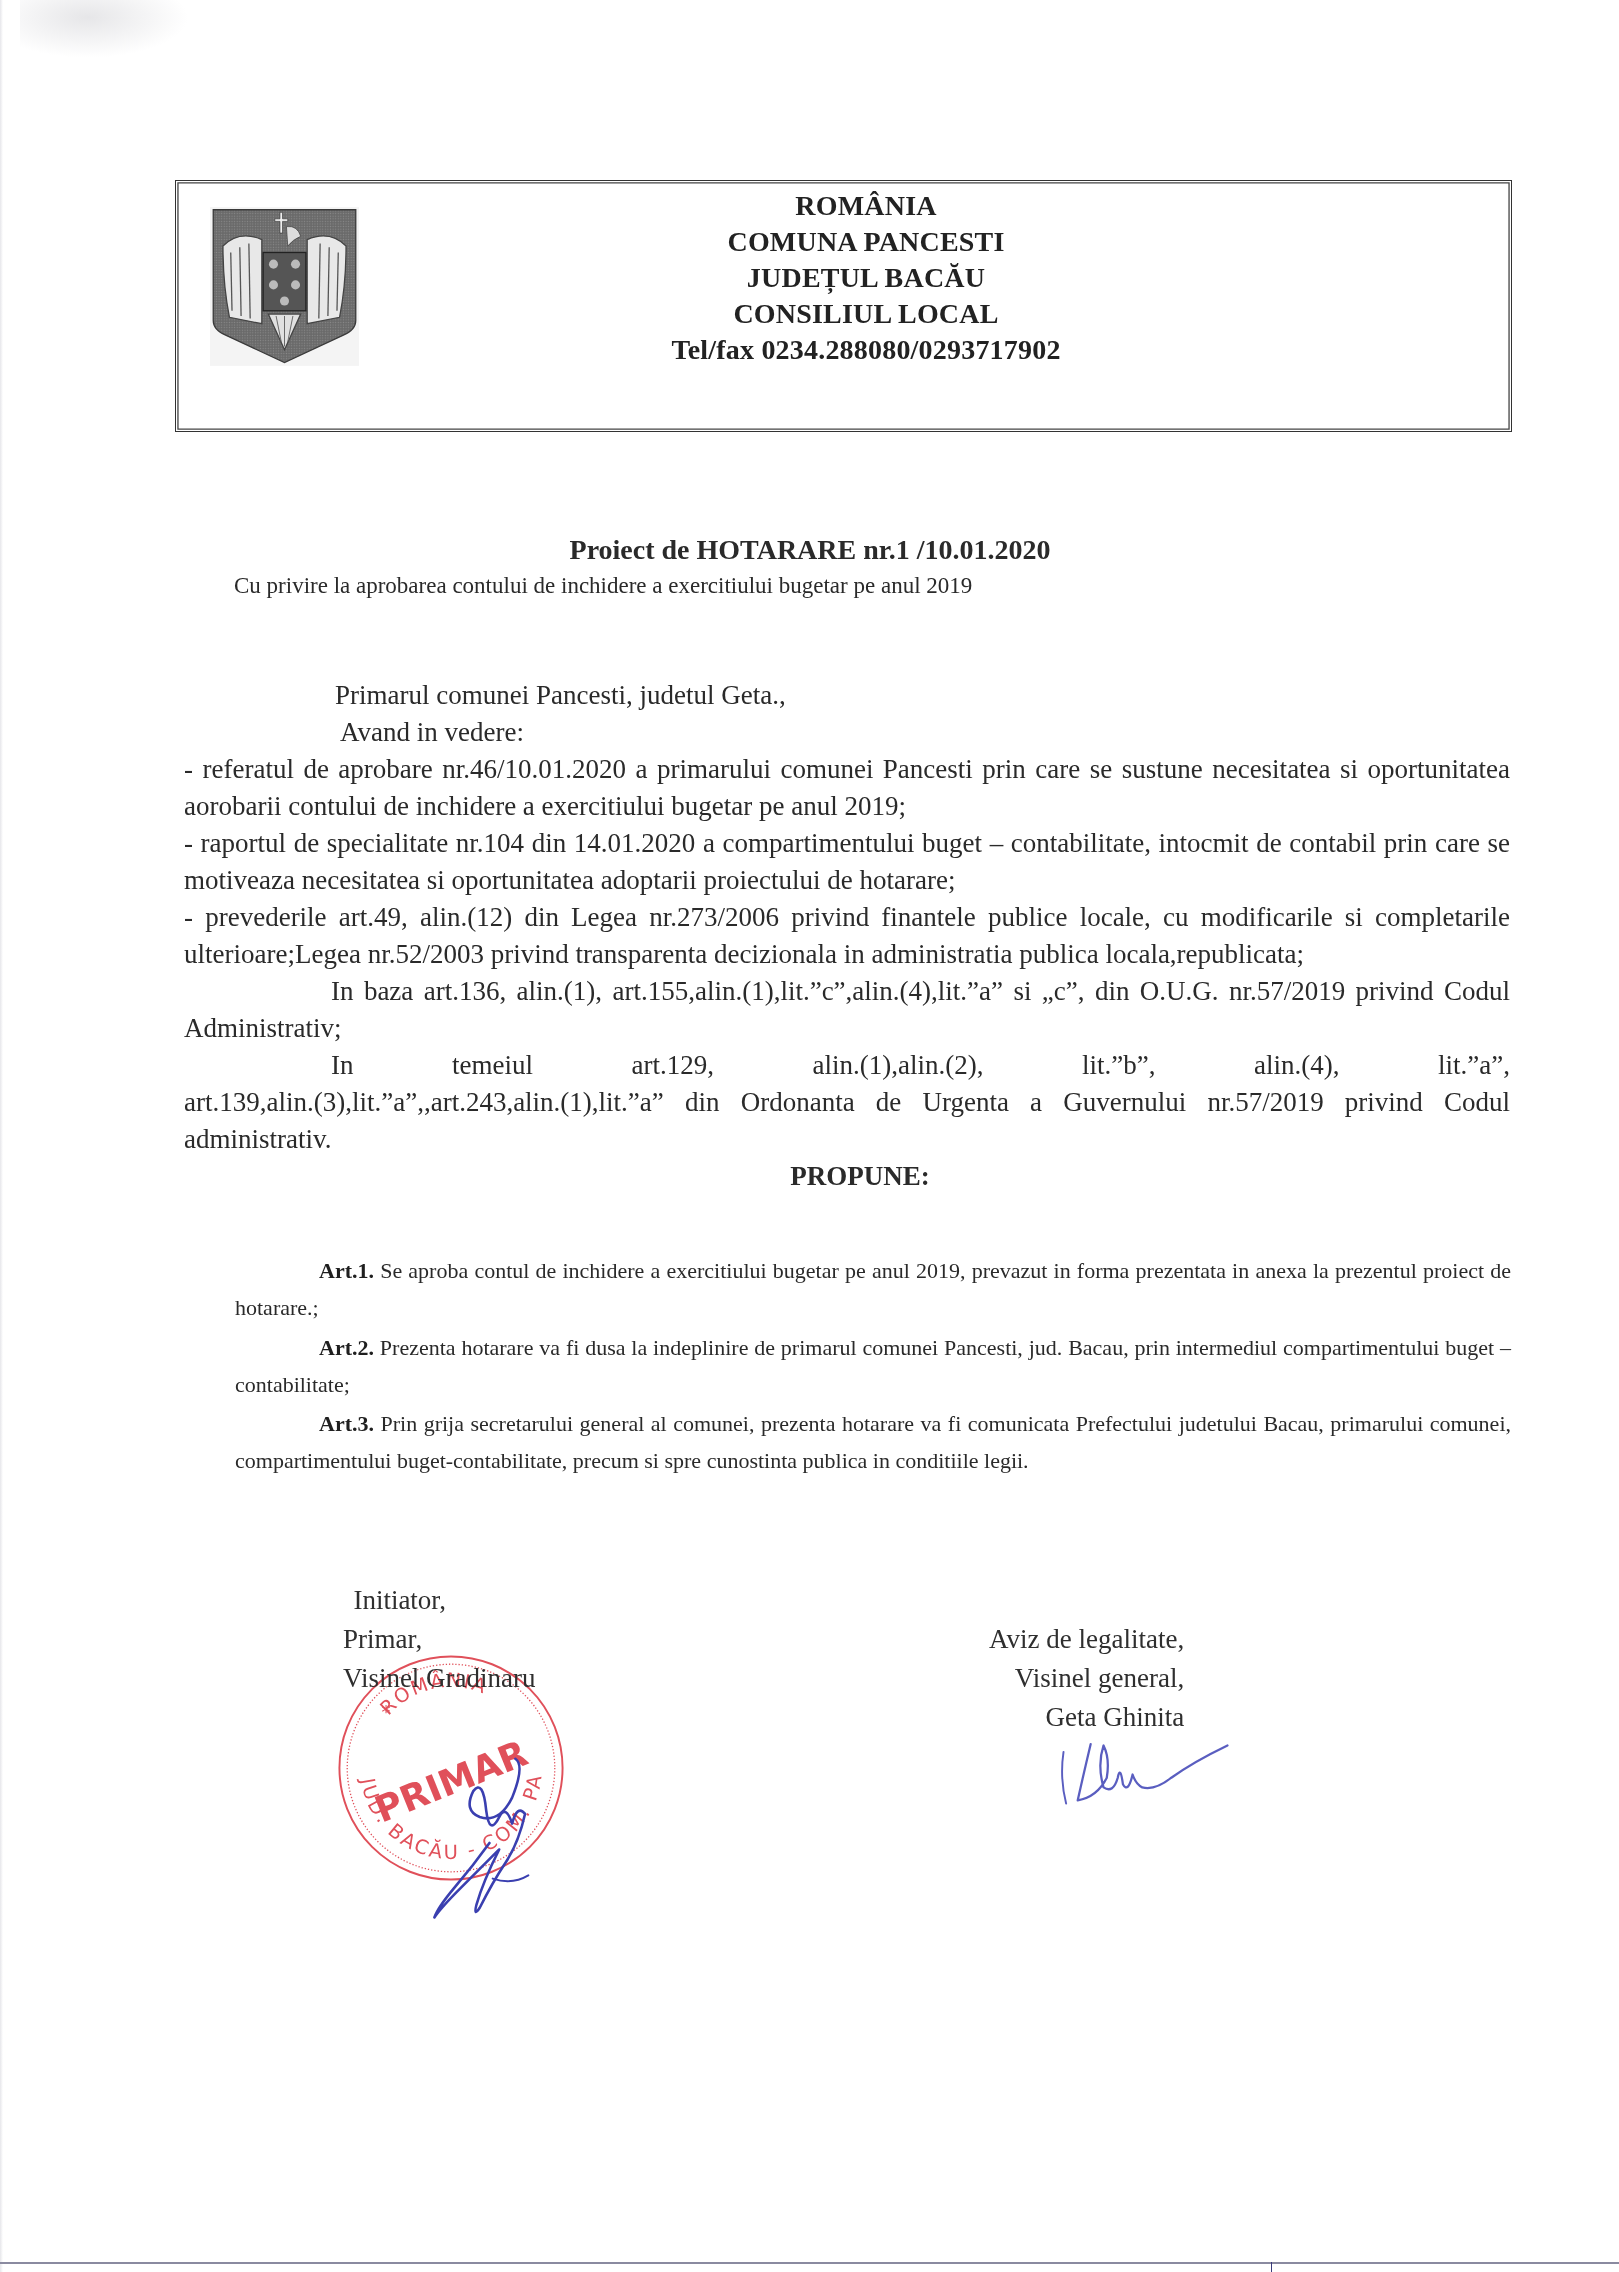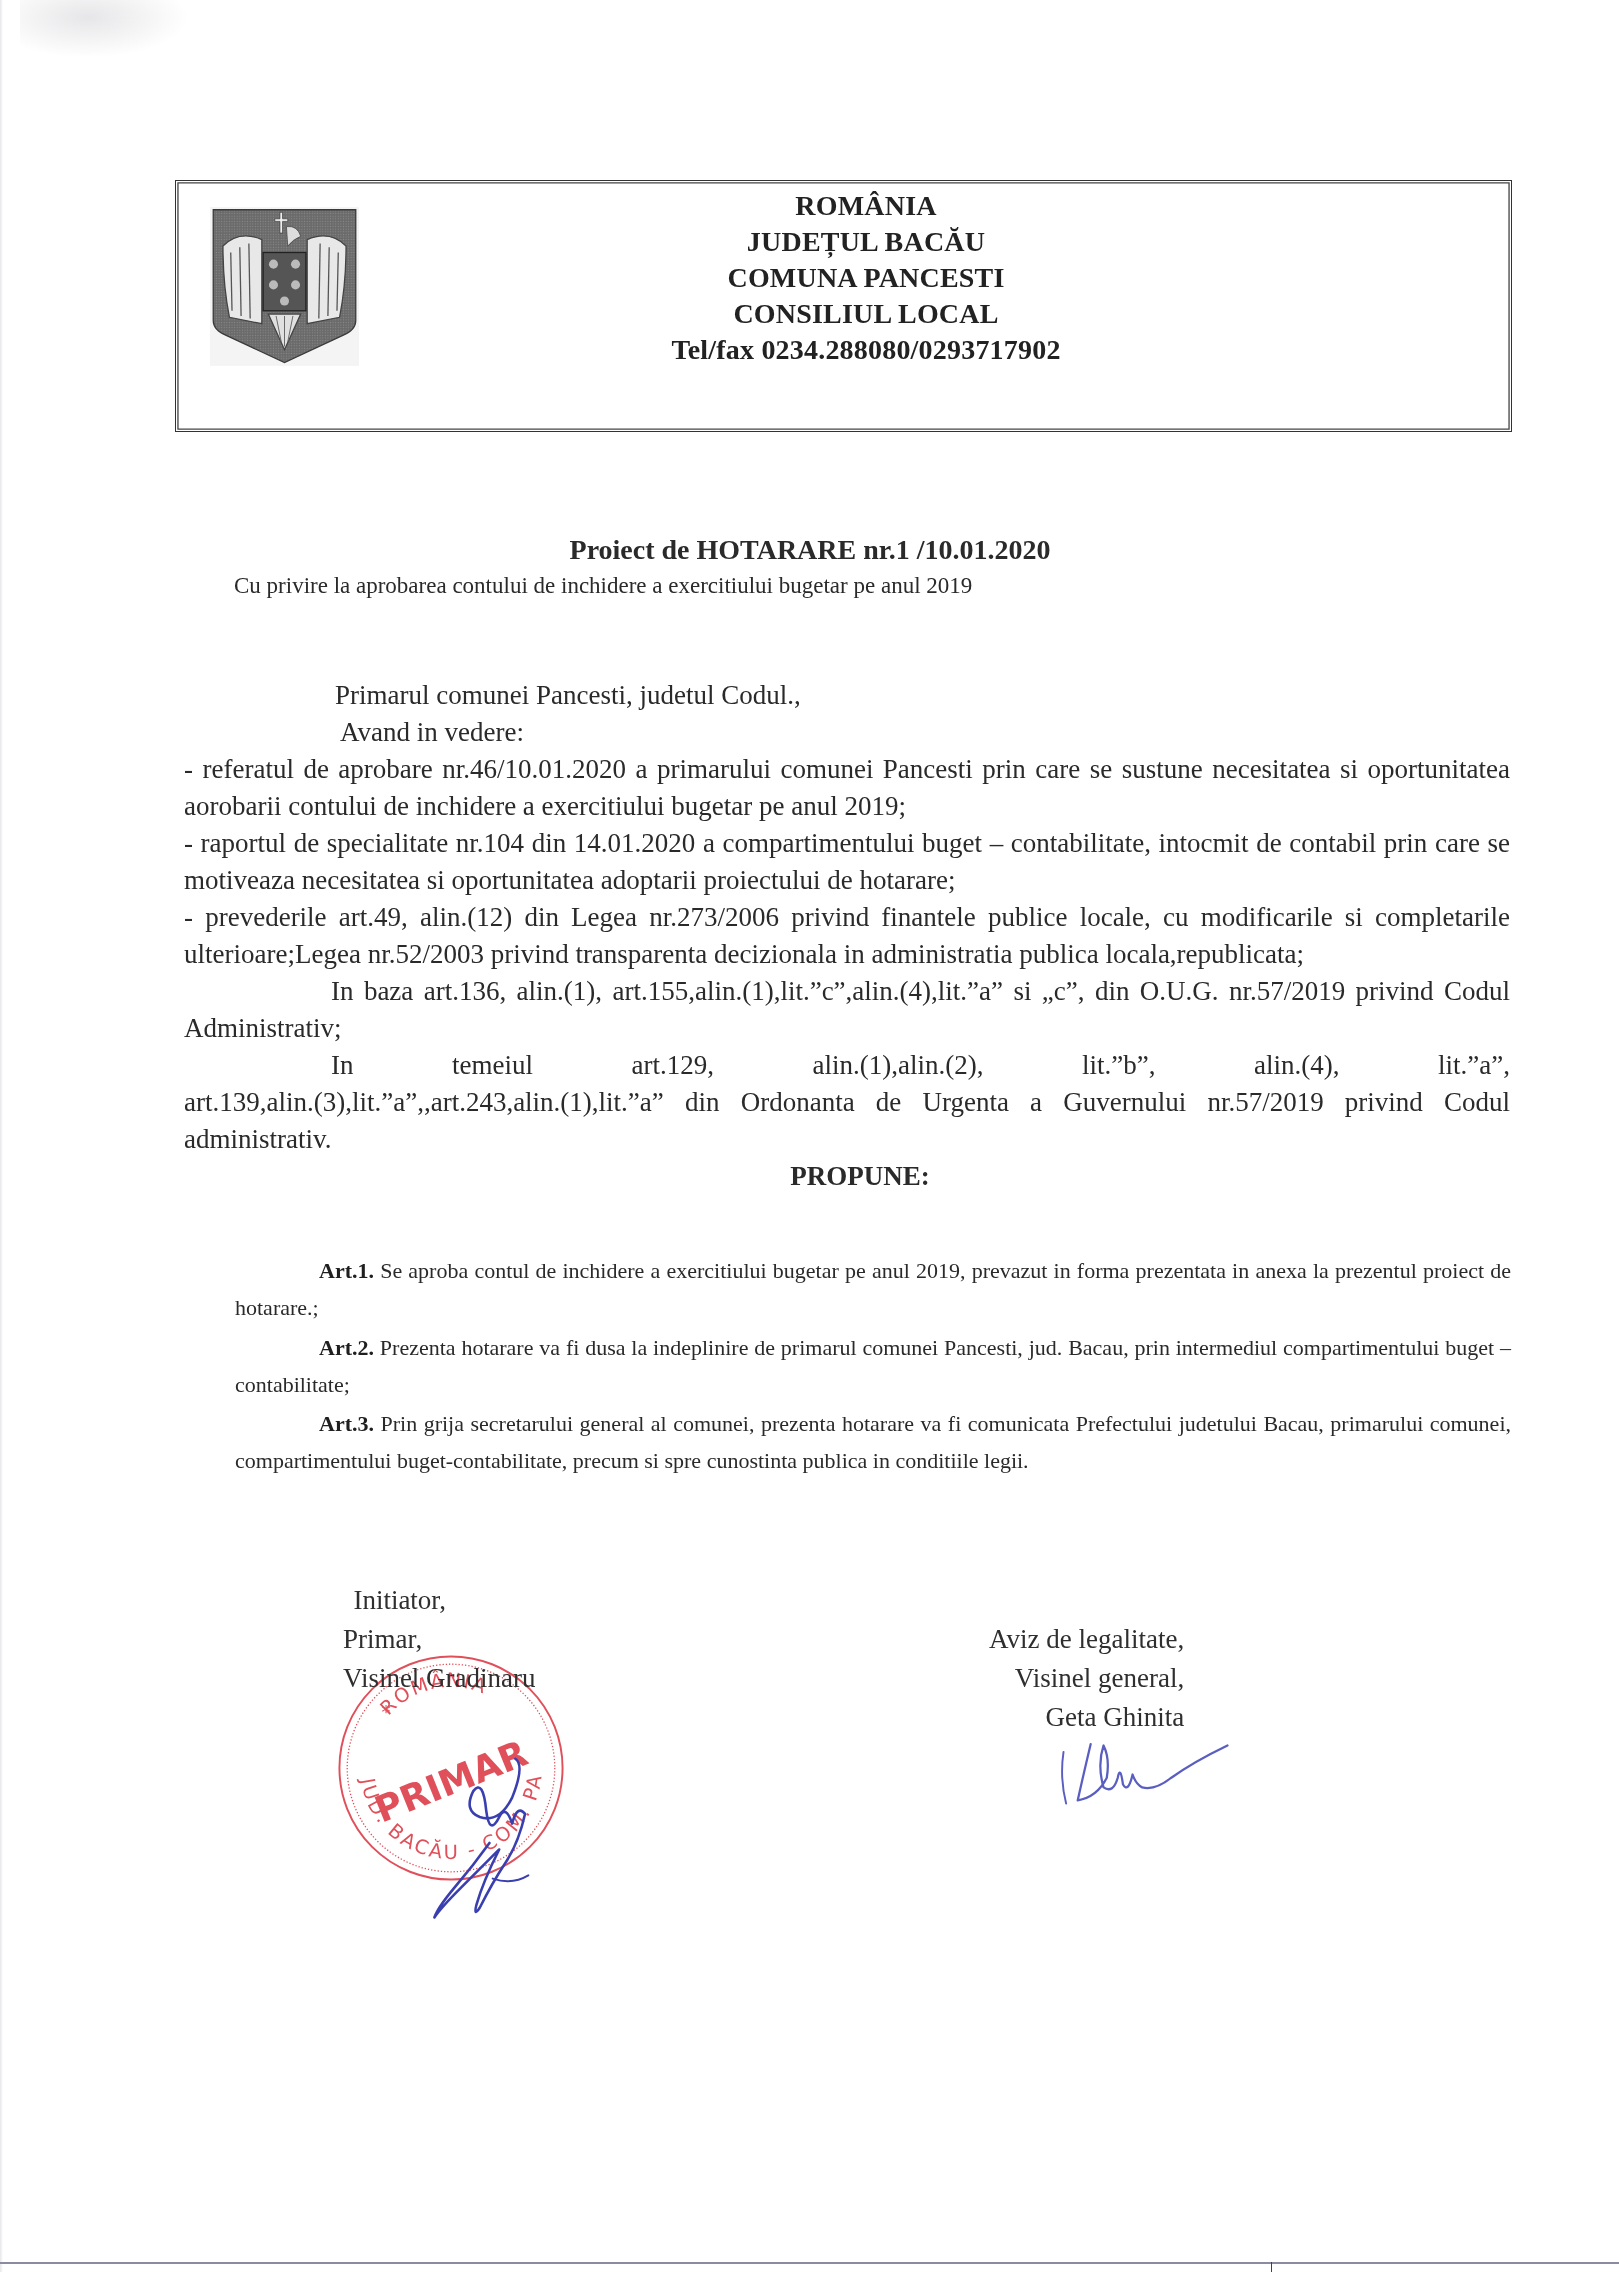--- a/index.html
+++ b/index.html
@@ -215,32 +215,32 @@
 
     <path d="M90 165 L115 220 L140 165 Z" fill="#e0e0e0" stroke="#444" stroke-width="2"></path>
     <g stroke="#666" stroke-width="1.5">
       <line x1="115" y1="168" x2="115" y2="215"></line>
       <line x1="102" y1="168" x2="110" y2="208"></line>
       <line x1="128" y1="168" x2="120" y2="208"></line>
     </g>
   </svg>
   <div class="header-lines">
     <span class="hdr-line">ROMÂNIA</span>
+    <span class="hdr-line">COMUNA PANCESTI</span>
     <span class="hdr-line">JUDEȚUL BACĂU</span>
-    <span class="hdr-line">COMUNA PANCESTI</span>
     <span class="hdr-line">CONSILIUL LOCAL</span>
     <span class="hdr-line">Tel/fax 0234.288080/0293717902</span>
   </div>
 </div>
 
 <div class="title">Proiect de  HOTARARE nr.1 /10.01.2020</div>
 <div class="subtitle">Cu privire la aprobarea contului de inchidere a exercitiului bugetar pe anul  2019</div>
 
 <div class="body-text">
-  <p class="p indent1">Primarul comunei Pancesti, judetul Codul.,</p>
+  <p class="p indent1">Primarul comunei Pancesti, judetul Geta.,</p>
   <p class="p indent2">Avand in vedere:</p>
   <p class="p last-left">- referatul de aprobare nr.46/10.01.2020  a primarului comunei Pancesti prin care se sustune necesitatea si oportunitatea  aorobarii contului de inchidere a exercitiului bugetar pe anul  2019;</p>
   <p class="p last-left">- raportul de specialitate  nr.104 din 14.01.2020 a compartimentului buget – contabilitate, intocmit  de contabil prin care se motiveaza necesitatea si oportunitatea adoptarii proiectului de hotarare;</p>
   <p class="p last-left">- prevederile art.49, alin.(12) din Legea nr.273/2006 privind finantele publice locale, cu modificarile si completarile ulterioare;Legea nr.52/2003 privind transparenta decizionala in administratia publica locala,republicata;</p>
   <p class="p last-left indent-tab">In baza art.136, alin.(1), art.155,alin.(1),lit.”c”,alin.(4),lit.”a” si „c”, din O.U.G. nr.57/2019 privind Codul Administrativ;</p>
   <p class="temeiul">In temeiul art.129, alin.(1),alin.(2), lit.”b”, alin.(4), lit.”a”,</p>
   <p class="p last-left">art.139,alin.(3),lit.”a”,,art.243,alin.(1),lit.”a”  din Ordonanta de Urgenta a Guvernului nr.57/2019 privind Codul administrativ.</p>
   <p class="propune">PROPUNE:</p>
 </div>
 

